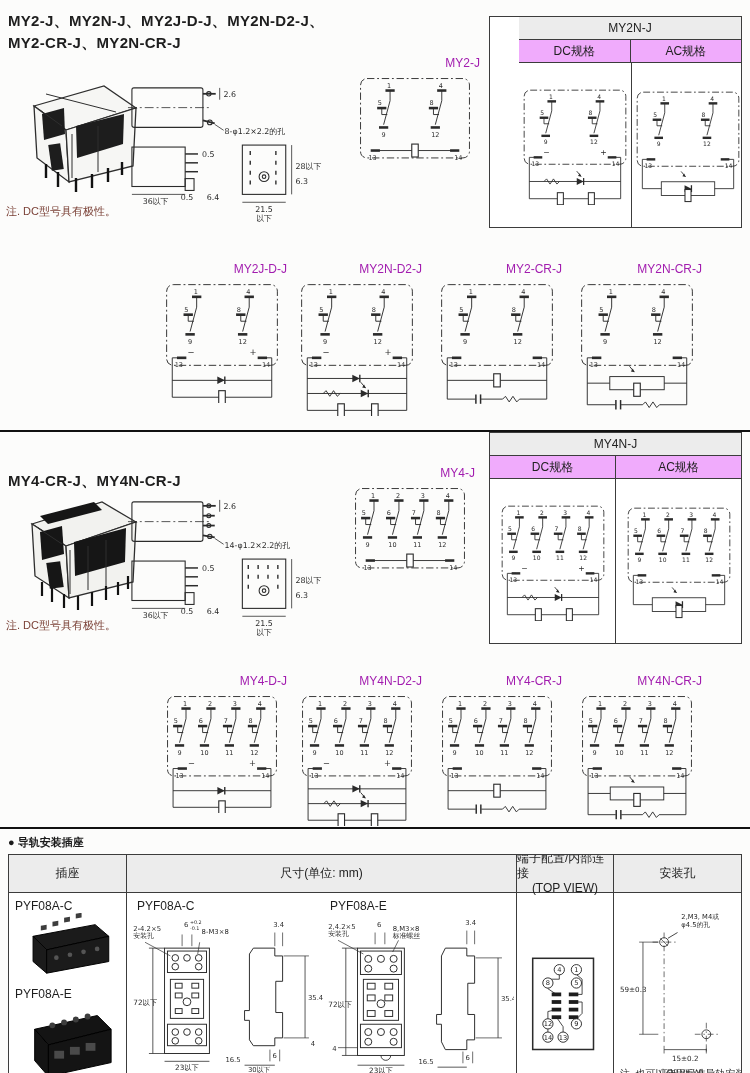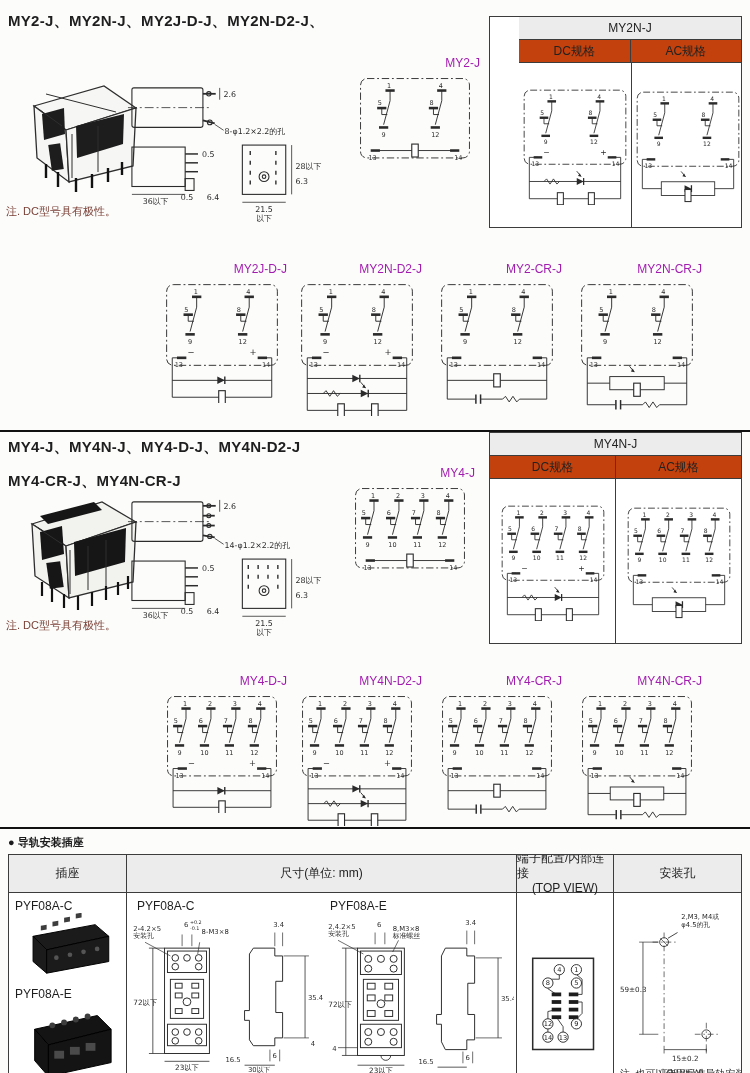--- a/index.html
+++ b/index.html
@@ -6,21 +6,21 @@
   body{font-family:"Liberation Sans","DejaVu Sans",sans-serif;background:#e9e9e9;}
   #page{position:relative;width:750px;height:1073px;margin:0 auto;background:#fcfcfb;overflow:hidden;color:#222;}
   .abs{position:absolute;}
   .sec-title{font-size:15px;font-weight:600;letter-spacing:.3px;color:#1e1e1e;white-space:nowrap;}
   .note{font-size:11px;color:#7a4036;}
   .diag-title{font-size:12px;color:#a21caf;text-align:right;margin-bottom:3px;white-space:nowrap;}
   .diag-block{position:absolute;width:130px;text-align:center;}
   .divider{position:absolute;left:0;width:750px;height:2px;background:#111;}
   .ntable{position:absolute;width:253px;border:1px solid #3c3c3c;background:#fff;box-sizing:border-box;}
   .nt-title{height:22px;line-height:22px;text-align:center;background:#ececec;border-bottom:1px solid #3c3c3c;font-size:12px;}
-  .nt-sub{display:flex;border-bottom:1px solid #3c3c3c;background:#c2410c;}
+  .nt-sub{display:flex;border-bottom:1px solid #3c3c3c;background:#f0abfc;}
   .nt-sub .nt-subcell{flex:1;height:22px;line-height:22px;text-align:center;font-size:12px;}
   .nt-sub .nt-subcell:first-child{border-right:1px solid #3c3c3c;}
   .nt-body{display:flex;height:164px;background:#fff;}
   .nt-cell{flex:1;display:flex;align-items:center;justify-content:center;}
   .nt-cell:first-child{border-right:1px solid #3c3c3c;}
   .rail-title{font-size:11px;font-weight:700;color:#1b1b1b;}
   .rtable{position:absolute;left:8px;top:854px;width:734px;height:219px;border:1.5px solid #3c3c3c;border-bottom:none;box-sizing:border-box;background:#fff;overflow:hidden;}
   .rt-head{display:flex;height:38px;background:#ececec;border-bottom:1px solid #3c3c3c;box-sizing:border-box;}
   .rt-hcell{display:flex;flex-direction:column;align-items:center;justify-content:center;font-size:12px;line-height:15px;box-sizing:border-box;}
   .rt-hcell:not(:last-child){border-right:1px solid #3c3c3c;}
@@ -31,20 +31,21 @@
   .sock-name{font-size:12px;color:#1e1e1e;}
   .drw-title{font-size:12px;color:#1e1e1e;}
   svg text{font-family:"DejaVu Sans",sans-serif;}
 </style>
 </head>
 <body>
 
 <div id="page">
 
   <div class="abs sec-title" style="left:8px;top:12px;">MY2-J、MY2N-J、MY2J-D-J、MY2N-D2-J、</div>
+  <div class="abs sec-title" style="left:8px;top:34px;">MY2-CR-J、MY2N-CR-J</div>
 
   <div class="abs" style="left:6px;top:74px;">
     <svg width="152" height="124" viewBox="0 0 152 124">
       <g stroke="#2e2e2e" stroke-width="1.3" fill="#f6f6f4">
         <polygon points="28,32 98,12 130,34 60,56"></polygon>
         <polygon points="28,32 60,56 63,108 31,84"></polygon>
         <polygon points="60,56 130,34 127,92 63,108"></polygon>
       </g>
       <g fill="#1d1d1d">
         <polygon points="70,52 118,40 117,70 71,84"></polygon>
@@ -420,21 +421,20 @@
           <line x1="48" y1="134" x2="71" y2="134" stroke="#2b2b2b" stroke-width="1"></line>
           <line x1="89" y1="134" x2="118" y2="134" stroke="#2b2b2b" stroke-width="1"></line>
           <line x1="42.5" y1="129" x2="42.5" y2="139" stroke="#2b2b2b" stroke-width="1.6"></line>
           <line x1="47.5" y1="129" x2="47.5" y2="139" stroke="#2b2b2b" stroke-width="1.6"></line>
           <polyline points="71,134 74,131 78,137 82,131 86,137 89,134" fill="none" stroke="#2b2b2b" stroke-width="1"></polyline>
         </svg></div>
   </div>
 
   <div class="divider" style="top:430px;"></div>
 
-  <div class="abs sec-title" style="left:8px;top:438px;">MY4-J、MY4N-J、MY4-D-J、MY4N-D2-J</div>
   <div class="abs sec-title" style="left:8px;top:472px;">MY4-CR-J、MY4N-CR-J</div>
 
   <div class="abs" style="left:6px;top:490px;">
     <svg width="152" height="124" viewBox="0 0 152 124">
       <g stroke="#2e2e2e" stroke-width="1.3" fill="#f2f2ef">
         <polygon points="26,34 96,12 130,32 60,56"></polygon>
         <polygon points="26,34 60,56 63,108 29,86"></polygon>
         <polygon points="60,56 130,32 127,92 63,108"></polygon>
       </g>
       <g fill="#161616">

